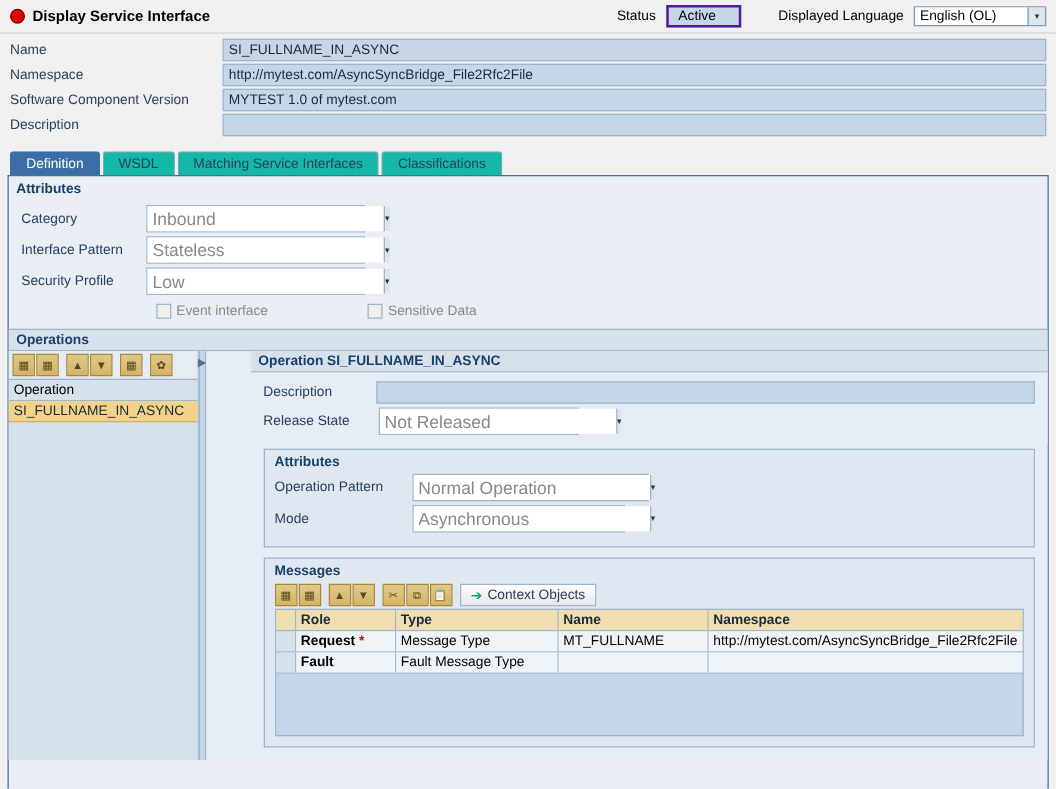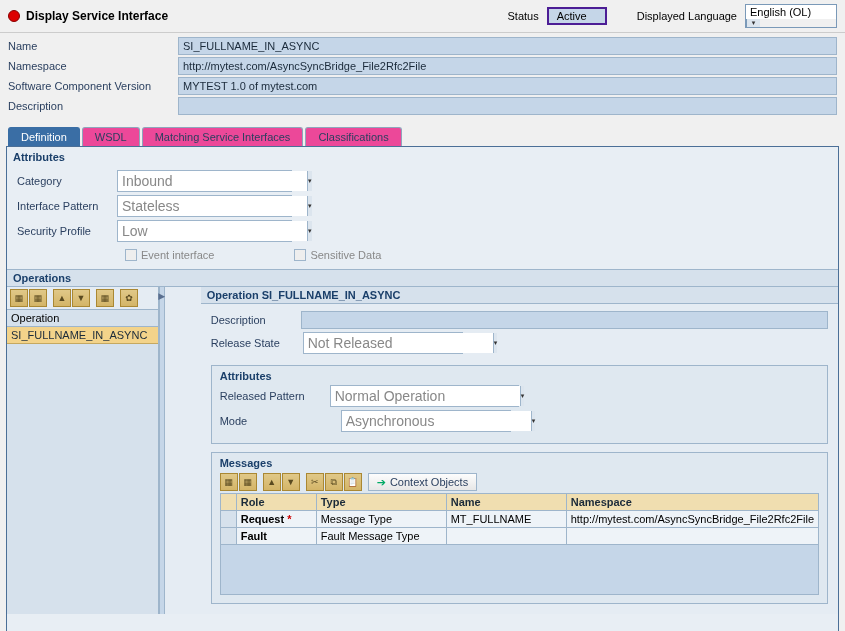--- a/index.html
+++ b/index.html
@@ -40,21 +40,21 @@
       min-width: 60px;
     }
     .lang-label { margin-right: 8px; }
     .lang-select {
       border: 1px solid #7a99b8;
       background: #fff;
       padding: 1px 4px;
       font-size: 11px;
       width: 90px;
     }
-    .dd-wrap { display: inline-flex; border: 1px solid #7a99b8; align-items: stretch; flex-direction: column; }
+    .dd-wrap { display: inline-flex; border: 1px solid #7a99b8; align-items: stretch; }
     .dd-btn { width: 14px; background: #dce5ee; border-left: 1px solid #7a99b8; display: flex; align-items: center; justify-content: center; font-size: 7px; color: #333; }
 
     .form-area {
       padding: 2px 8px 8px 8px;
       background: #f0f0f0;
     }
     .form-row {
       display: flex;
       align-items: center;
       margin: 2px 0;
@@ -77,21 +77,21 @@
       align-items: flex-end;
       padding: 2px 8px 0 8px;
       background: #f0f0f0;
     }
     .tab {
       padding: 3px 12px;
       margin-right: 2px;
       border: 1px solid #8fa5bb;
       border-bottom: none;
       border-radius: 3px 3px 0 0;
-      background: #ec4899;
+      background: #14b8a6;
       color: #2a3f5f;
       cursor: pointer;
       font-size: 11px;
     }
     .tab.active {
       background: #3a6ea5;
       color: #fff;
       border-color: #3a6ea5;
     }
 
@@ -337,28 +337,28 @@
           <span class="attr-dd" style="width:160px">
             <input readonly="" value="Not Released" style="">
             <span class="dd-btn">▾</span>
           </span>
         </div>
       </div>
 
       <div class="inner-panel">
         <div class="ip-title">Attributes</div>
         <div class="attr-row">
-          <span class="attr-label" style="width:110px">Released Pattern</span>
+          <span class="attr-label" style="width:110px">Operation Pattern</span>
           <span class="attr-dd" style="width:189px">
             <input readonly="" value="Normal Operation" style="">
             <span class="dd-btn">▾</span>
           </span>
         </div>
         <div class="attr-row">
-          <span class="attr-label" style="width:121px">Mode</span>
+          <span class="attr-label" style="width:110px">Mode</span>
           <span class="attr-dd" style="width:170px">
             <input readonly="" value="Asynchronous" style="">
             <span class="dd-btn">▾</span>
           </span>
         </div>
       </div>
 
       <div class="inner-panel">
         <div class="ip-title">Messages</div>
         <div class="msg-toolbar">

